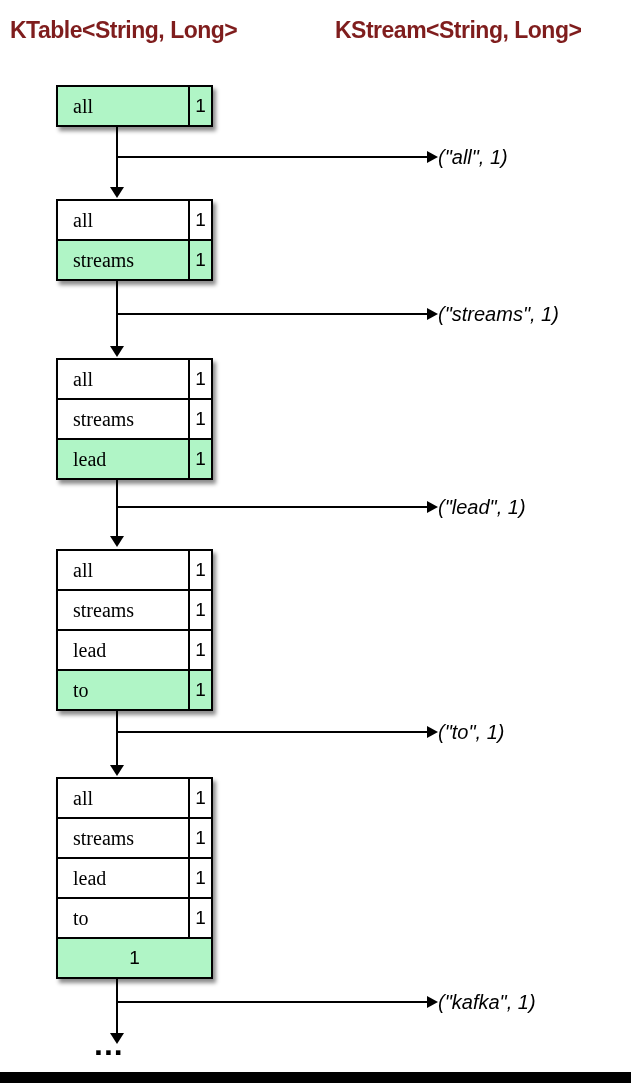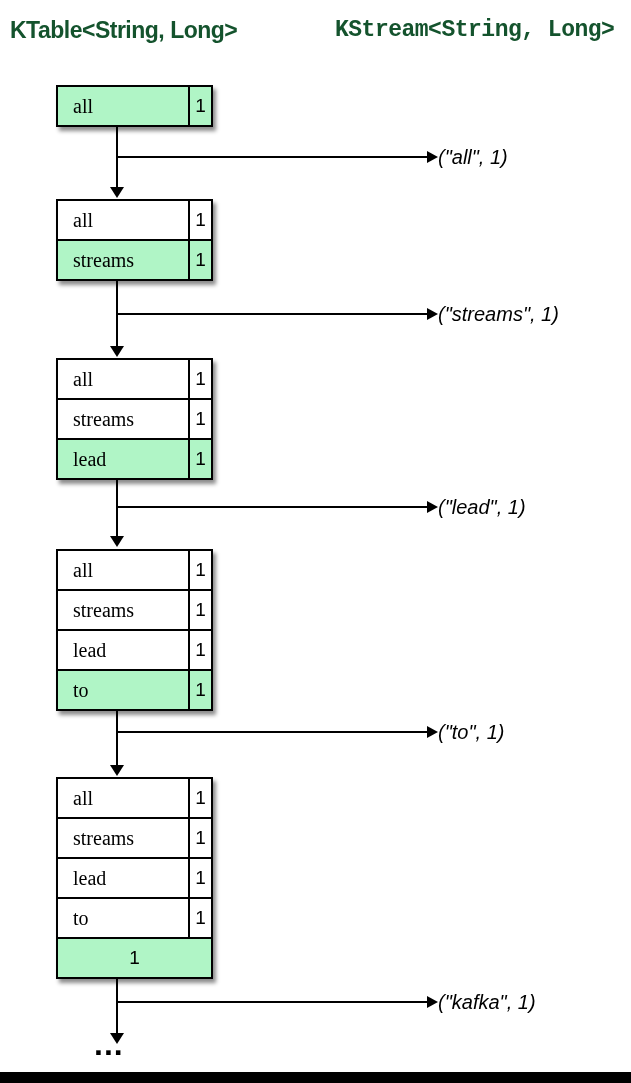--- a/index.html
+++ b/index.html
@@ -4,25 +4,25 @@
 <style>
   html,body { margin:0; padding:0; background:#888; }
   #canvas {
     position:relative; width:631px; height:1083px;
     background:#ffffff; overflow:hidden;
     font-family:"Liberation Sans", sans-serif;
   }
   .hdr {
     position:absolute; top:17px;
     font-family:"Liberation Sans", sans-serif;
-    font-weight:bold; font-size:23px; letter-spacing:-0.5px; color:#14532d;
+    font-weight:bold; font-size:23px; letter-spacing:-0.5px; color:#7f1d1d;
     white-space:nowrap;
   }
   #hdr-ktable { left:10px; }
-  #hdr-kstream { left:335px;font-family:Liberation Mono, monospace; }
+  #hdr-kstream { left:335px; }
 
   .tbl {
     position:absolute; left:56px; width:153px;
     border:2px solid #000; background:#7dd3fc;
     box-shadow:2.5px 3.5px 4px rgba(0,0,0,0.45);
   }
   .trow { display:flex; height:38px; border-bottom:2px solid #000; background:#fff; }
   .trow:last-child { border-bottom:none; }
   .trow.hl { background:#b0f5c6; }
   .kcell {

